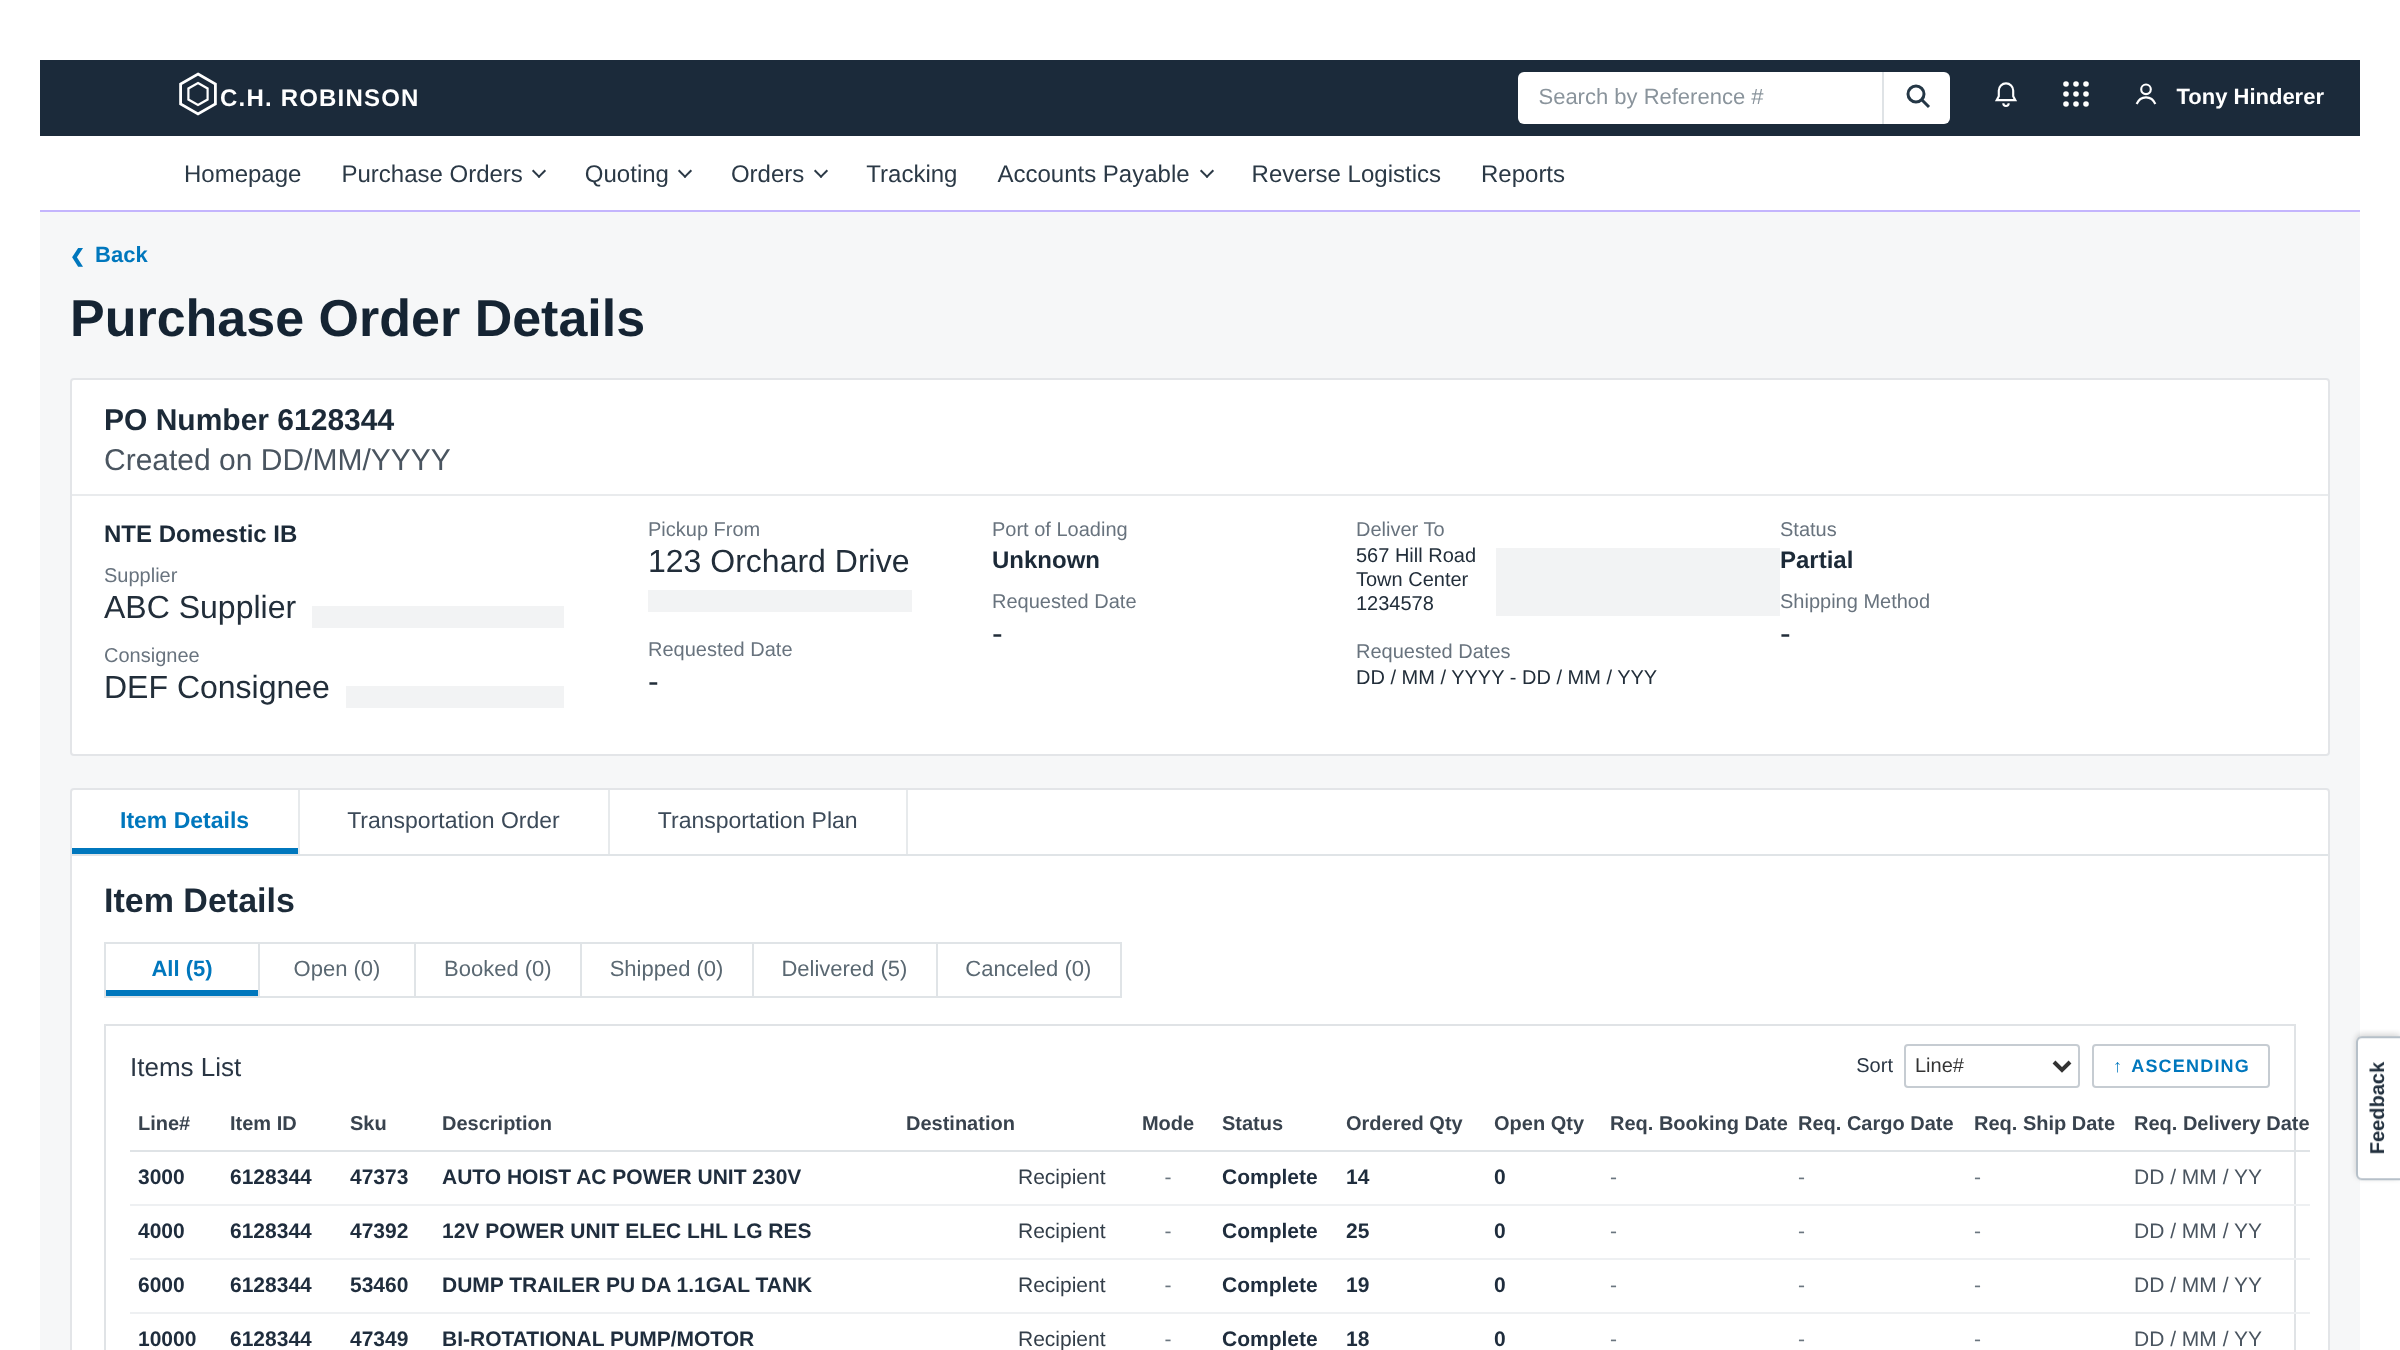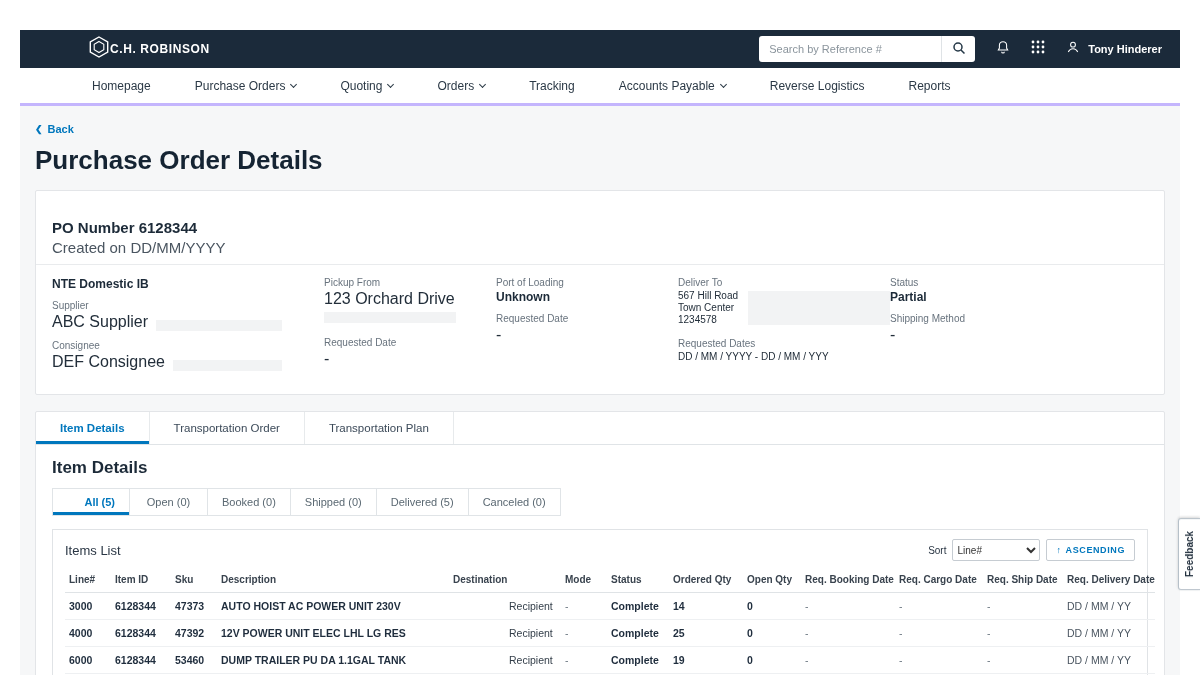--- a/index.html
+++ b/index.html
@@ -26,39 +26,39 @@
   .search-btn {
     width:34px; background:#fff; border:none; border-left:1px solid #dfe3e6;
     border-radius:0 3px 3px 0; display:flex; align-items:center; justify-content:center; cursor:pointer;
   }
   .top-icon { margin-left:20px; display:flex; align-items:center; cursor:pointer; }
   .user-wrap { margin-left:20px; display:flex; align-items:center; gap:7px; cursor:pointer; }
   .user-name { font-size:11px; font-weight:bold; color:#fff; }
 
   
   .mainnav {
-    height:38px; display:flex; align-items:center; gap:44px;
-    padding:0 18px 0 72px; background:#fff; border-bottom:3px solid #c4b5fd;
+    height:38px; display:flex; align-items:center; gap:20px;
+    padding:0 18px 0 72px; background:#fff; border-bottom:1px solid #c4b5fd;
   }
   .nav-item { display:flex; align-items:center; font-size:12px; color:#2b3946; cursor:pointer; white-space:nowrap; }
   .chev {
     width:5px; height:5px; border-right:1.5px solid #2b3946; border-bottom:1.5px solid #2b3946;
     transform:rotate(45deg); margin-left:6px; margin-top:-3px; display:inline-block;
   }
 
   
   .content { background:#f6f7f8; padding:12px 15px 18px; }
   .back-link { display:inline-flex; align-items:center; gap:5px; color:#0077bd; font-size:11px; font-weight:bold; cursor:pointer; margin-bottom:8px; }
   .back-chev { font-size:9px; }
   h1.page-title { font-size:26px; font-weight:bold; color:#152433; margin:2px 0 14px; }
 
   .card { background:#fff; border:1px solid #e3e5e8; border-radius:2px; }
 
   
-  .po-card { padding:28px 16px 14px; }
+  .po-card { padding:12px 16px 14px; }
   .po-title { font-size:15px; font-weight:bold; color:#1c2a38; }
   .created-line { font-size:15px; color:#4a5560; margin-top:3px; }
   .po-divider { border-top:1px solid #e9ebed; margin:8px -16px 12px; }
   .po-cols { display:flex; }
   .po-col1 { width:272px; } .po-col2 { width:172px; } .po-col3 { width:182px; }
   .po-col4 { width:212px; } .po-col5 { flex:1; }
   .fld-label { font-size:10px; color:#68737e; margin-bottom:2px; }
   .fld-value { font-size:16px; color:#222e3a; }
   .fld-bold { font-size:12px; font-weight:bold; color:#1c2a38; }
   .fld-group { margin-bottom:9px; }
@@ -78,21 +78,21 @@
   }
   .tab.active { color:#0077bd; font-weight:bold; box-shadow:inset 0 -3px 0 #0077bd; }
   .section-head { font-size:17px; font-weight:bold; color:#1c2a38; padding:13px 16px 10px; }
 
   .filters { display:flex; margin:0 16px; }
   .filter {
     padding:7px 14px; font-size:11px; color:#5a6872; background:#fff; text-align:center;
     border:1px solid #e0e4e7; border-left:none; min-width:78px; cursor:pointer; white-space:nowrap;
   }
   .filter:first-child { border-left:1px solid #e0e4e7; }
-  .filter.active { color:#0077bd; font-weight:bold; box-shadow:inset 0 -3px 0 #0077bd;text-align:right; }
+  .filter.active { color:#0077bd; font-weight:bold; box-shadow:inset 0 -3px 0 #0077bd; }
 
   .items-box { margin:13px 16px 14px; border:1px solid #e0e3e6; padding:9px 12px 0; }
   .items-head { display:flex; align-items:center; margin-bottom:6px; }
   .items-title { font-size:13px; color:#2a3644; }
   .sort-group { margin-left:auto; display:flex; align-items:center; gap:6px; }
   .sort-label { font-size:10px; color:#2a3644; }
   .sort-select {
     font-size:10px; height:22px; width:88px; border:1px solid #c6ccd2; border-radius:2px;
     font-family:"Liberation Sans",sans-serif; color:#333; background:#fff;
   }
@@ -113,21 +113,21 @@
   }
   .items-table tr:last-child td { border-bottom:none; }
   .items-table td.b { font-weight:bold; color:#1f2d3d; }
   .items-table td.muted { color:#6b7680; }
   .items-table td.dest { padding-left:60px; color:#333e49; }
   .items-table th:nth-child(1), .items-table td:nth-child(1){ width:46px; }
   .items-table th:nth-child(2), .items-table td:nth-child(2){ width:60px; }
   .items-table th:nth-child(3), .items-table td:nth-child(3){ width:46px; }
   .items-table th:nth-child(4), .items-table td:nth-child(4){ width:232px; }
   .items-table th:nth-child(5), .items-table td:nth-child(5){ width:112px; }
-  .items-table th:nth-child(6), .items-table td:nth-child(6){ width:46px; }
+  .items-table th:nth-child(6), .items-table td:nth-child(6){ width:46px;text-align:center; }
   .items-table th:nth-child(7), .items-table td:nth-child(7){ width:62px; }
   .items-table th:nth-child(8), .items-table td:nth-child(8){ width:74px; }
   .items-table th:nth-child(9), .items-table td:nth-child(9){ width:58px; }
   .items-table th:nth-child(10), .items-table td:nth-child(10){ width:94px; }
   .items-table th:nth-child(11), .items-table td:nth-child(11){ width:88px; }
   .items-table th:nth-child(12), .items-table td:nth-child(12){ width:80px; }
   .items-table th:nth-child(13), .items-table td:nth-child(13){ width:92px; }
 
   
   .feedback-tab {

